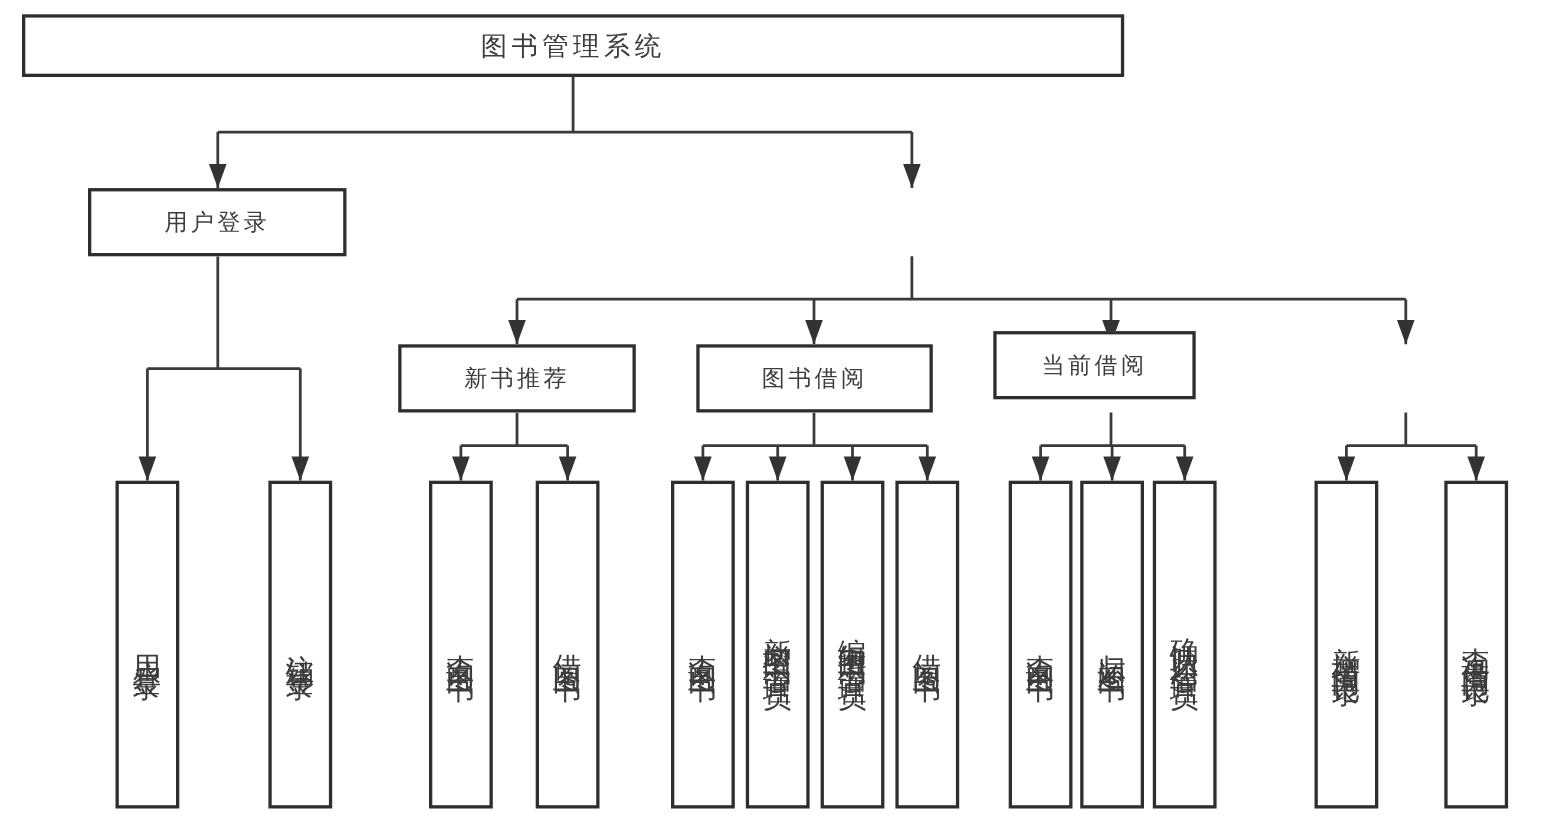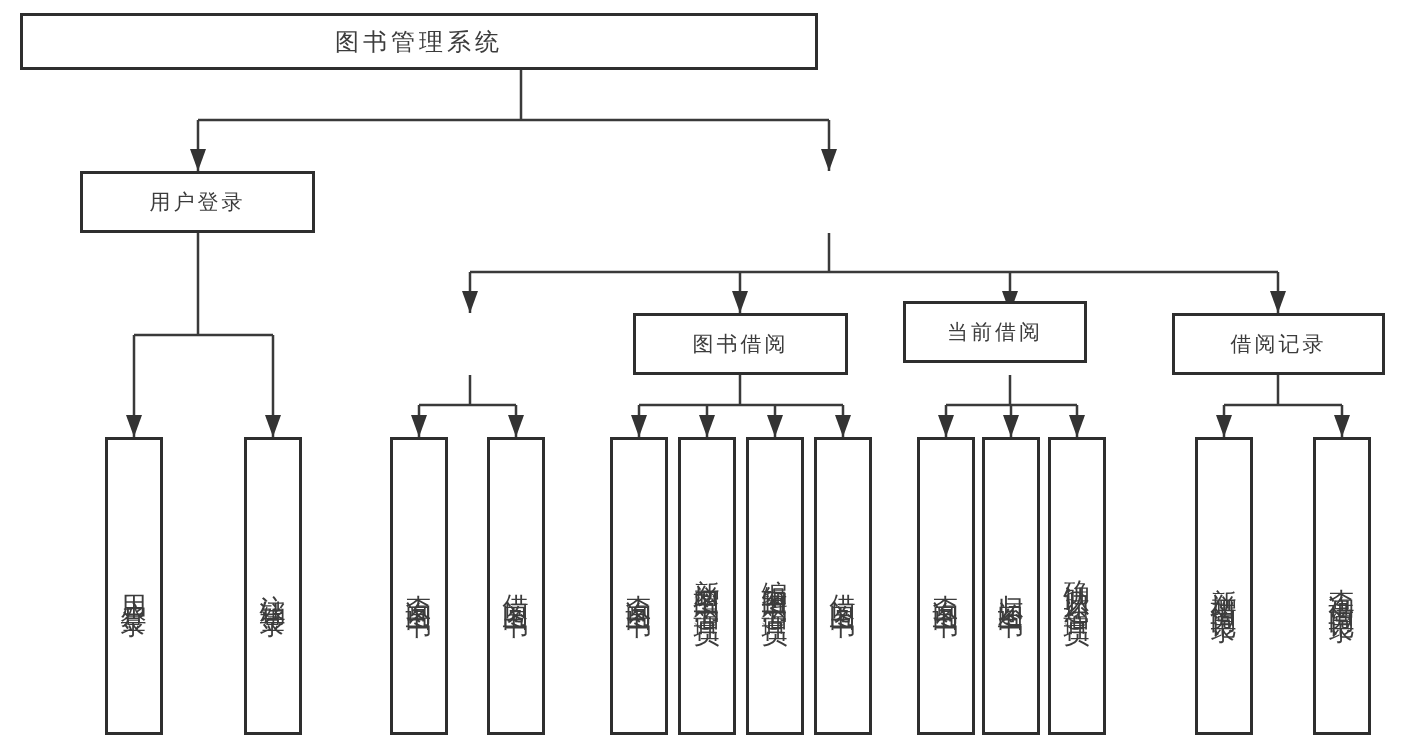--- a/index.html
+++ b/index.html
@@ -84,27 +84,27 @@
       <polygon points="775,437 767,415 783,415"></polygon>
       <polygon points="843,437 835,415 851,415"></polygon>
       <polygon points="946,437 938,415 954,415"></polygon>
       <polygon points="1011,437 1003,415 1019,415"></polygon>
       <polygon points="1077,437 1069,415 1085,415"></polygon>
       <polygon points="1224,437 1216,415 1232,415"></polygon>
       <polygon points="1342,437 1334,415 1350,415"></polygon>
     </g>
   </svg>
 
-  <div class="box root-box" style="left:20px;top:13px;width:798px;height:57px">图书管理系统</div>
+  <div class="box root-box" style="left:20px;top:13px;width:1002px;height:57px">图书管理系统</div>
 
   <div class="box h-box" style="left:80px;top:171px;width:235px;height:62px">用户登录</div>
 
+  <div class="box h-box" style="left:362px;top:313px;width:216px;height:62px">新书推荐</div>
   <div class="box h-box" style="left:633px;top:313px;width:215px;height:62px">图书借阅</div>
   <div class="box h-box" style="left:903px;top:301px;width:184px;height:62px">当前借阅</div>
-  <div class="box h-box" style="left:1172px;top:313px;width:213px;height:62px">借阅记录</div>
 
   <div class="box v-box" style="left:105px;top:437px;width:58px;height:298px">用户登录</div>
   <div class="box v-box" style="left:244px;top:437px;width:58px;height:298px">注销登录</div>
 
   <div class="box v-box" style="left:390px;top:437px;width:58px;height:298px">查询图书</div>
   <div class="box v-box" style="left:487px;top:437px;width:58px;height:298px">借阅图书</div>
 
   <div class="box v-box" style="left:610px;top:437px;width:58px;height:298px">查询图书</div>
   <div class="box v-box" style="left:678px;top:437px;width:58px;height:298px">新增图书（管理员）</div>
   <div class="box v-box" style="left:746px;top:437px;width:58px;height:298px">编辑图书（管理员）</div>

